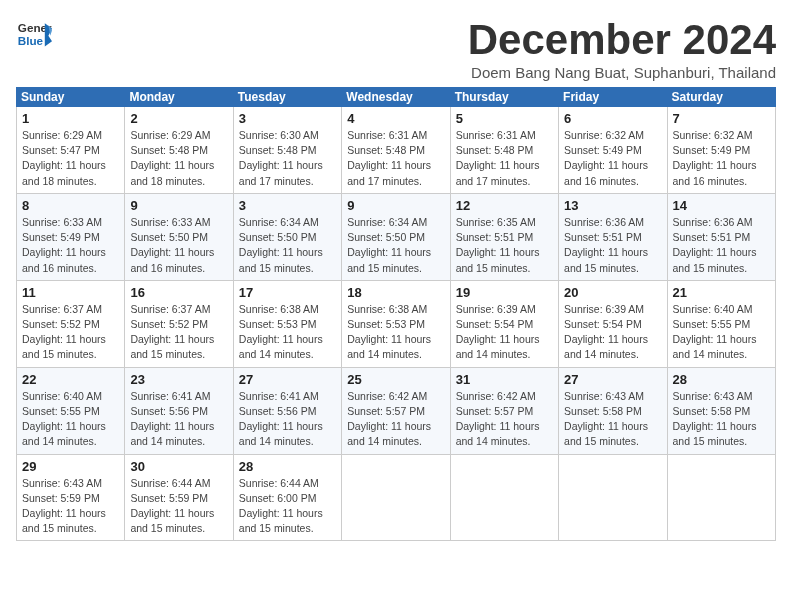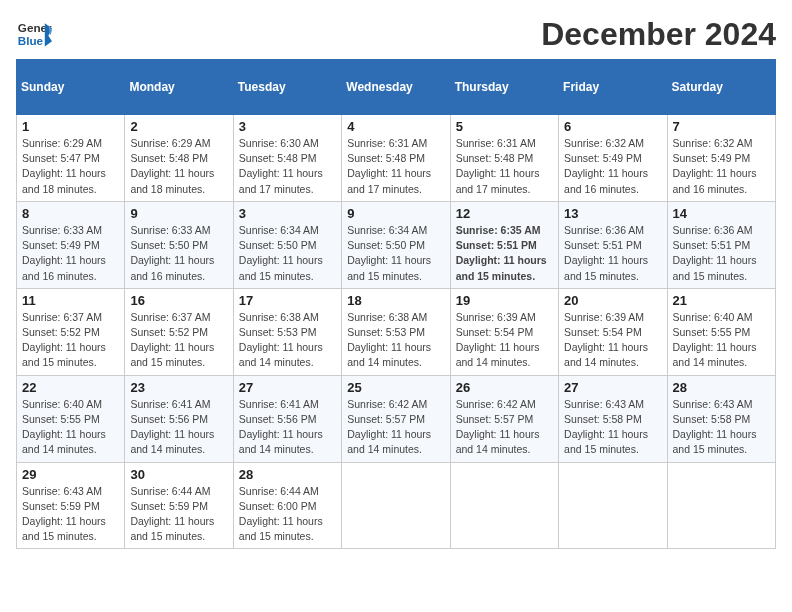--- a/index.html
+++ b/index.html
@@ -22,37 +22,37 @@
       gap: 4px;
     }
     .logo-icon {
       width: 36px;
       height: 36px;
     }
     .title-block {
       text-align: right;
     }
     .month-title {
-      font-size: 32px;
+      font-size: 42px;
       font-weight: bold;
       color: #333;
     }
     .location-title {
       font-size: 15px;
       color: #555;
     }
     .calendar {
       width: 100%;
       border-collapse: collapse;
       font-size: 11px;
     }
     .calendar th {
       background: #2e6db4;
       color: #fff;
-      padding: 20px 4px;
+      padding: 2px 4px;
       text-align: left;
       font-size: 12px;
       border: 1px solid #2e6db4;
     }
     .calendar td {
       border: 1px solid #ccc;
       padding: 4px 5px;
       vertical-align: top;
       width: calc(100% / 7);
       height: 80px;
@@ -84,20 +84,21 @@
   <div class="logo">
     <svg class="logo-icon" viewBox="0 0 40 40">
       <text x="2" y="18" font-size="13" font-weight="bold" fill="#333">General</text>
       <text x="2" y="32" font-size="13" font-weight="bold" fill="#1a6bb5">Blue</text>
       <polygon points="32,8 40,14 36,22 40,28 32,34" fill="#1a6bb5"></polygon>
       <polygon points="36,10 40,16 38,22" fill="#5599d4"></polygon>
     </svg>
   </div>
   <div class="title-block">
     <div class="month-title">December 2024</div>
+    <div class="location-title">Doem Bang Nang Buat, Suphanburi, Thailand</div>
   </div>
 </div>
 
 <table class="calendar">
   <thead>
     <tr>
     <th>Sunday</th>
         <th>Monday</th>
         <th>Tuesday</th>
         <th>Wednesday</th>
@@ -182,21 +183,21 @@
         </td>
         <td>
           <span class="day-num">9</span>
           <div class="day-info" style="white-space: pre-line;">Sunrise: 6:34 AM
 Sunset: 5:50 PM
 Daylight: 11 hours
 and 15 minutes.</div>
         </td>
         <td>
           <span class="day-num">12</span>
-          <div class="day-info" style="white-space: pre-line; font-weight: bold;">Sunrise: 6:35 AM
+          <div class="day-info" style="white-space: pre-line;">Sunrise: 6:35 AM
 Sunset: 5:51 PM
 Daylight: 11 hours
 and 15 minutes.</div>
         </td>
         <td>
           <span class="day-num">13</span>
           <div class="day-info" style="white-space: pre-line;">Sunrise: 6:36 AM
 Sunset: 5:51 PM
 Daylight: 11 hours
 and 15 minutes.</div>
@@ -283,21 +284,21 @@
 and 14 minutes.</div>
         </td>
         <td>
           <span class="day-num">25</span>
           <div class="day-info" style="white-space: pre-line;">Sunrise: 6:42 AM
 Sunset: 5:57 PM
 Daylight: 11 hours
 and 14 minutes.</div>
         </td>
         <td>
-          <span class="day-num">26</span>
+          <span class="day-num">31</span>
           <div class="day-info" style="white-space: pre-line;">Sunrise: 6:42 AM
 Sunset: 5:57 PM
 Daylight: 11 hours
 and 14 minutes.</div>
         </td>
         <td>
           <span class="day-num">27</span>
           <div class="day-info" style="white-space: pre-line;">Sunrise: 6:43 AM
 Sunset: 5:58 PM
 Daylight: 11 hours

